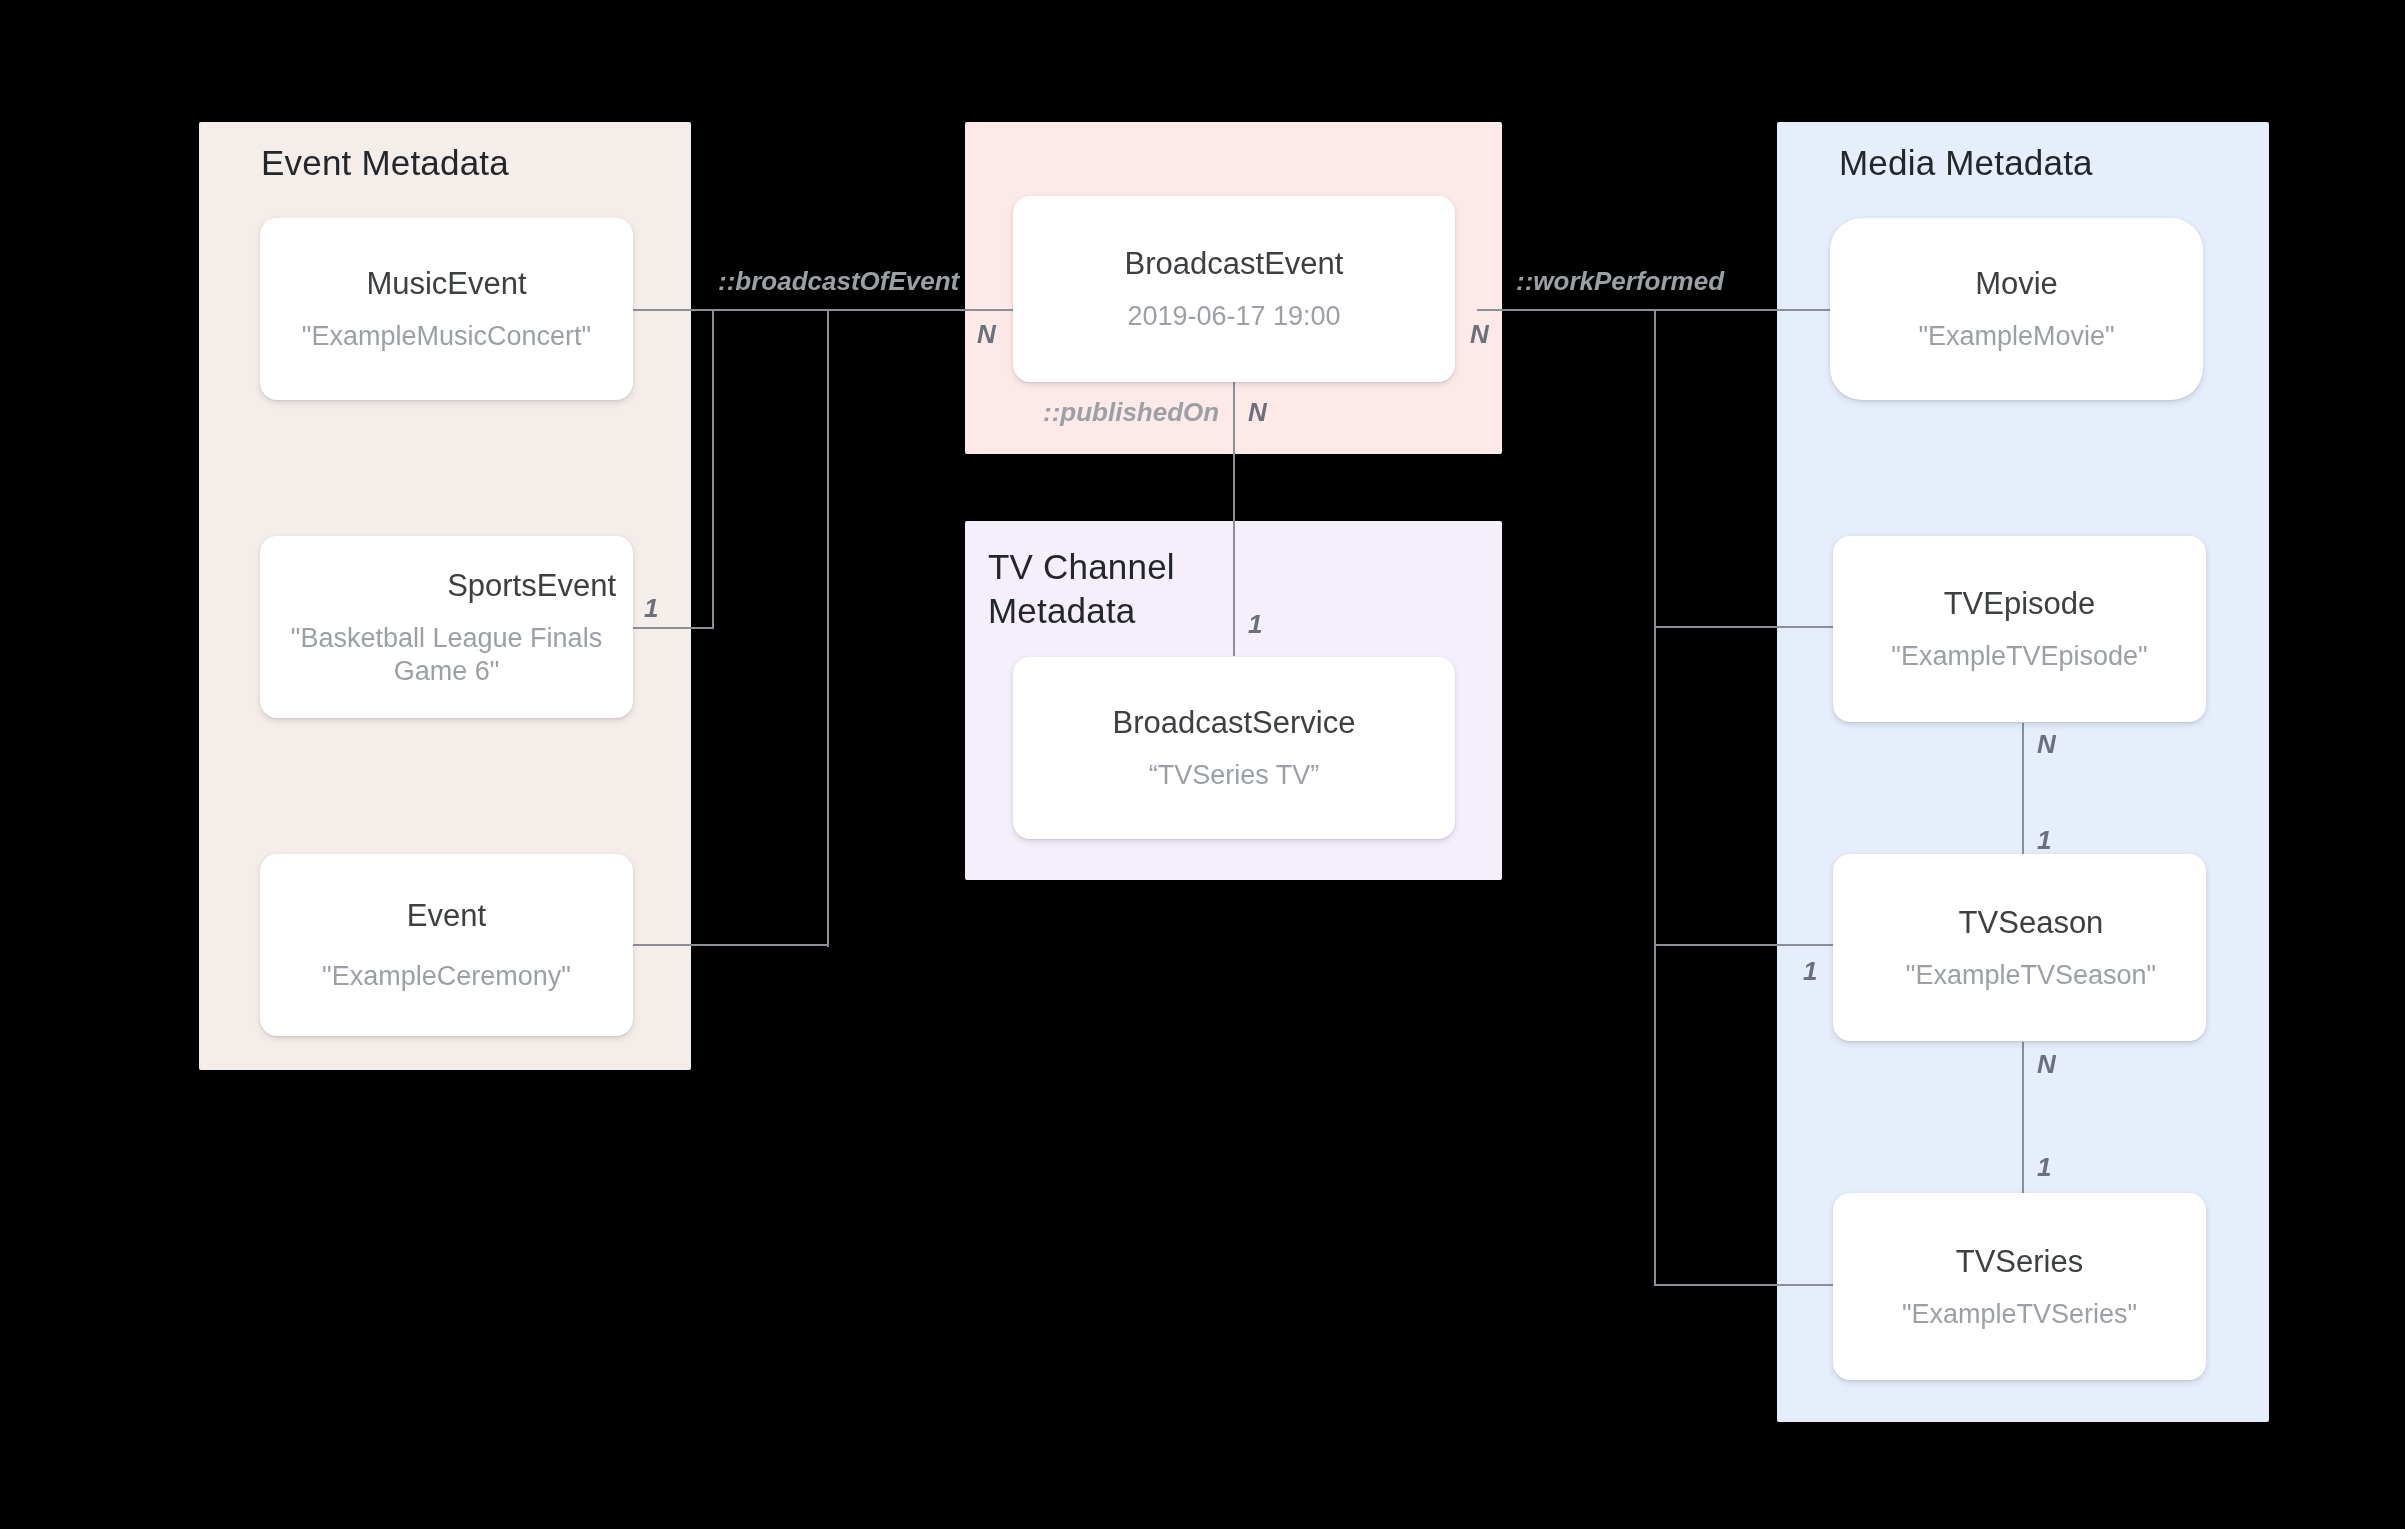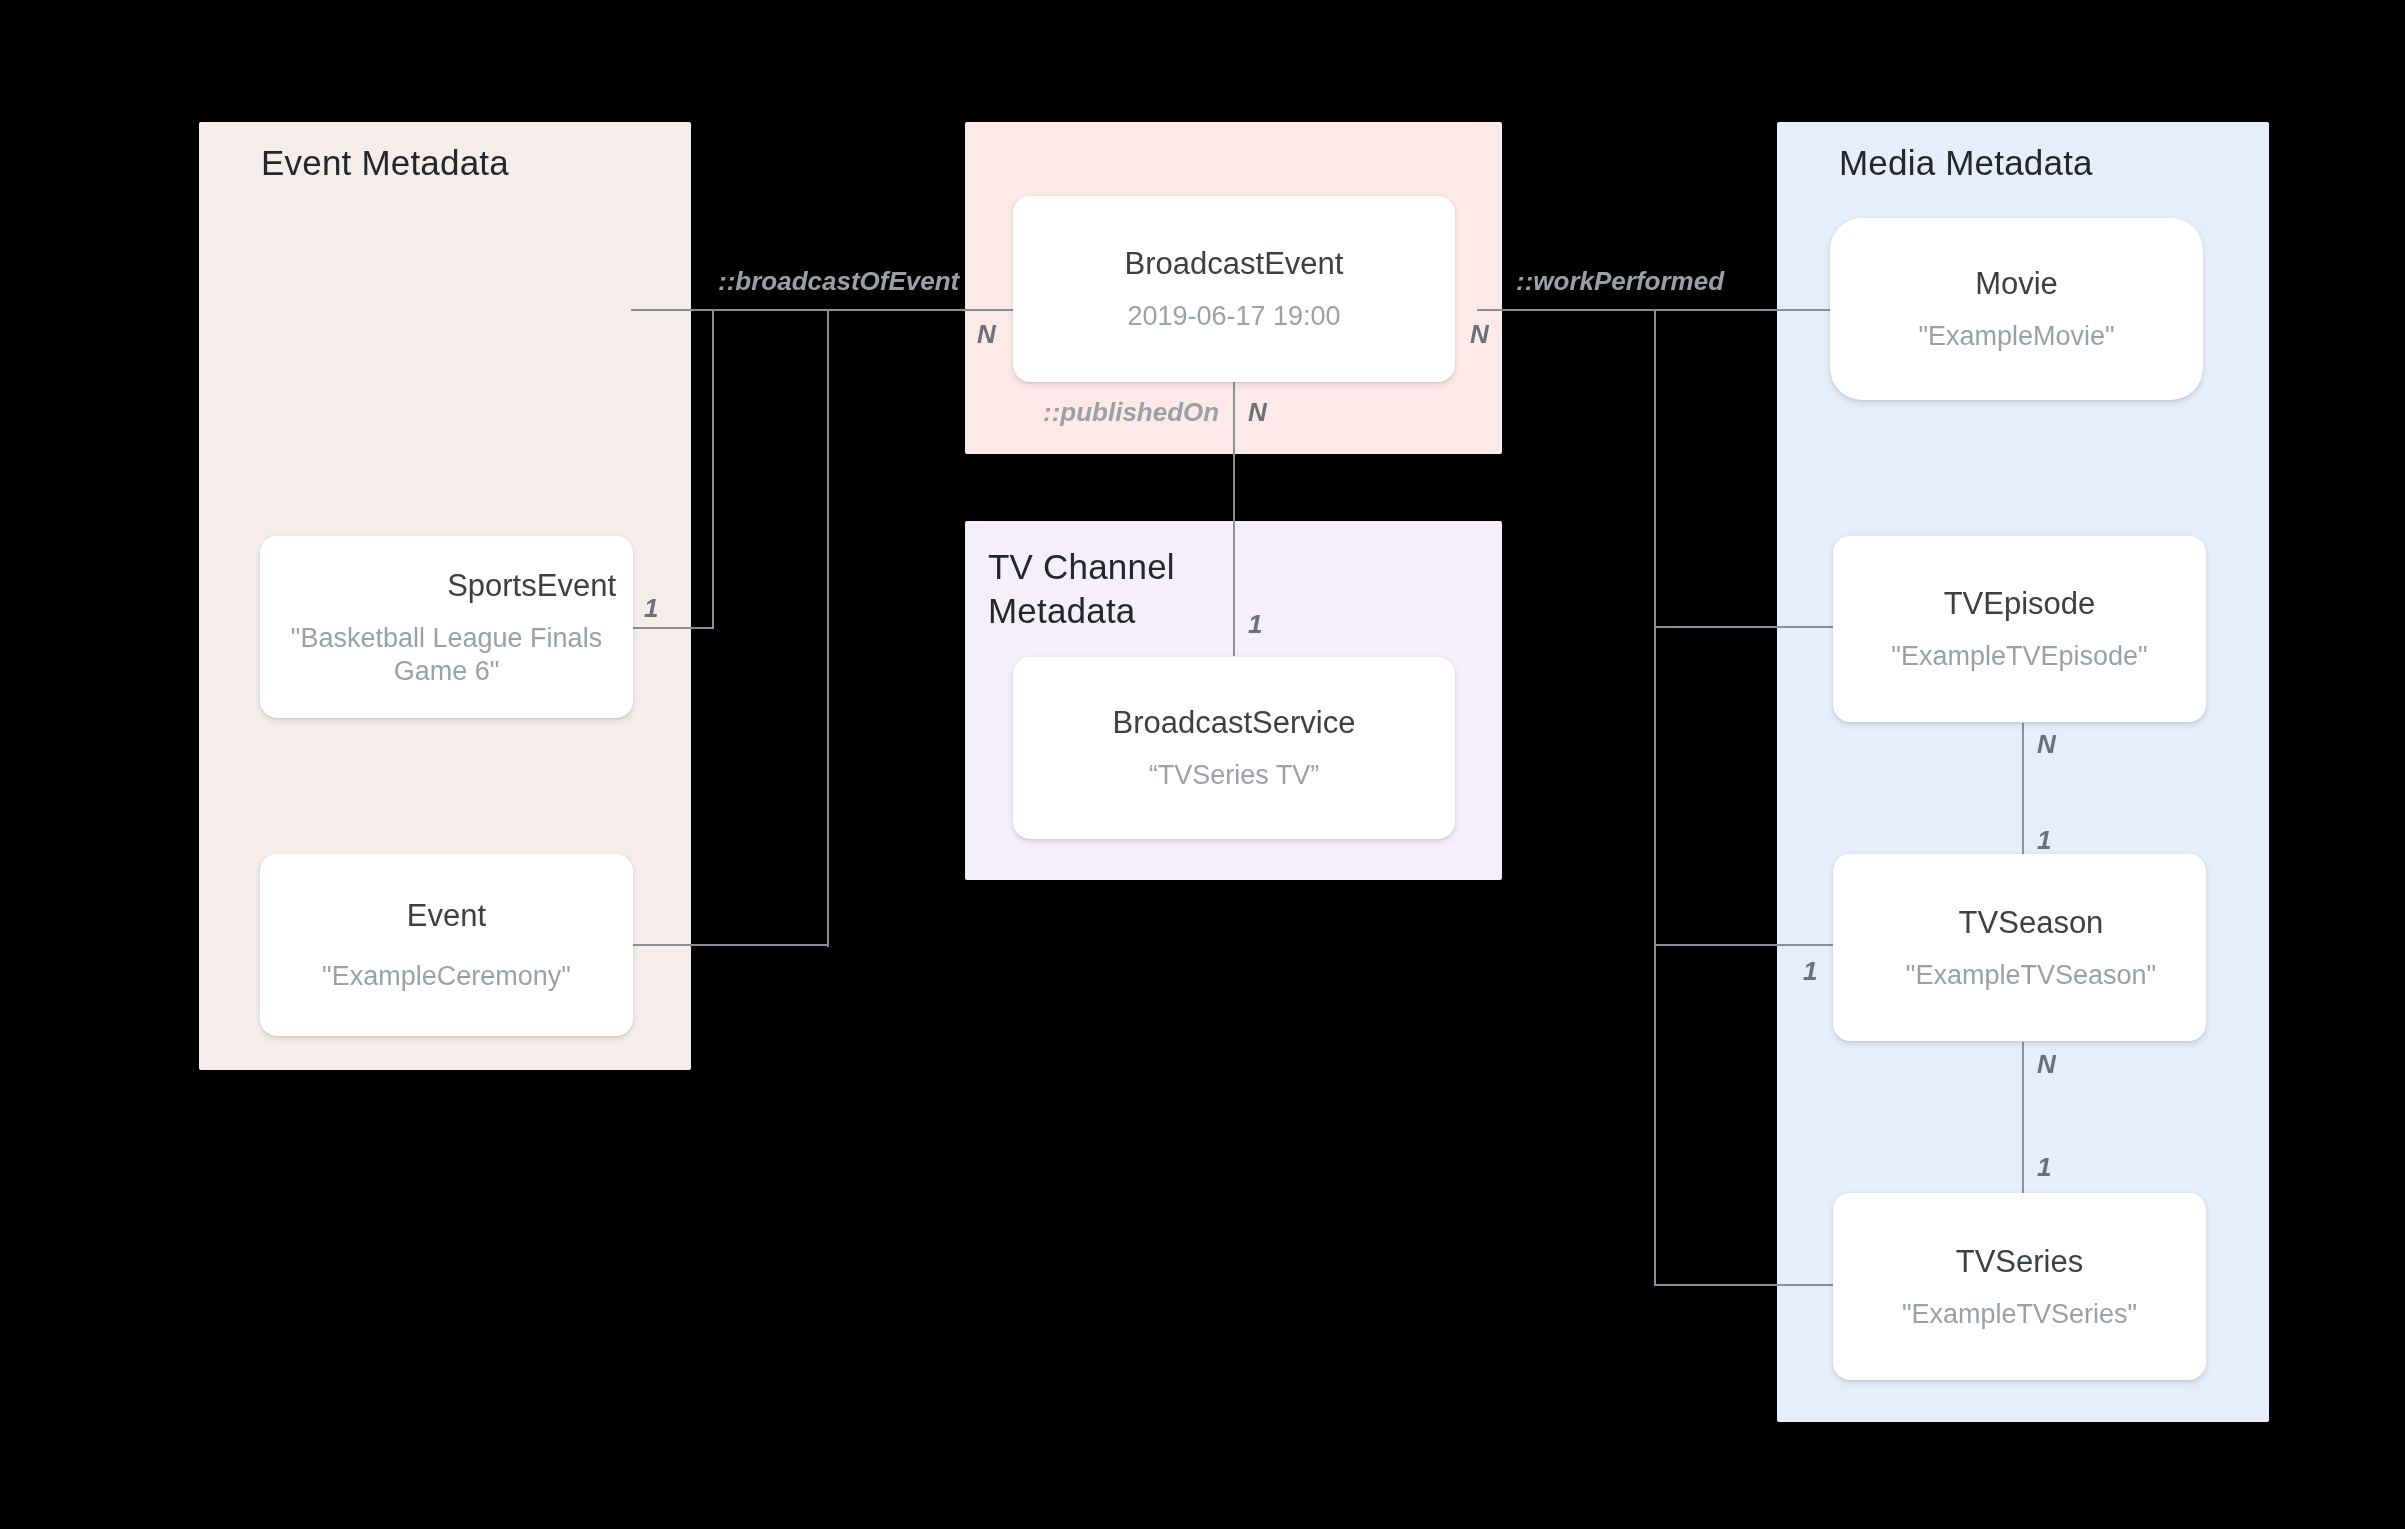--- a/index.html
+++ b/index.html
@@ -107,20 +107,24 @@
   <div class="mult" style="left:2005px;top:729px;">N</div>
 
   <div class="mult" style="left:2005px;top:825px;">1</div>
 
   <div class="mult" style="left:2005px;top:1049px;">N</div>
 
   <div class="mult" style="left:2005px;top:1152px;">1</div>
 
   <div class="mult" style="left:1771px;top:956px;">1</div>
 
+  <div class="node" style="left:228px;top:218px;width:373px;height:182px;">
+    <div class="t">MusicEvent</div>
+    <div class="v">"ExampleMusicConcert"</div>
+  </div>
 
   <div class="node" style="left:228px;top:536px;width:373px;height:182px;align-items:flex-end;">
     <div class="t">SportsEvent</div>
     <div class="v">"Basketball League Finals Game 6"</div>
   </div>
 
   <div class="node" style="left:228px;top:854px;width:373px;height:182px;gap:8px;">
     <div class="t">Event</div>
     <div class="v">"ExampleCeremony"</div>
   </div>

